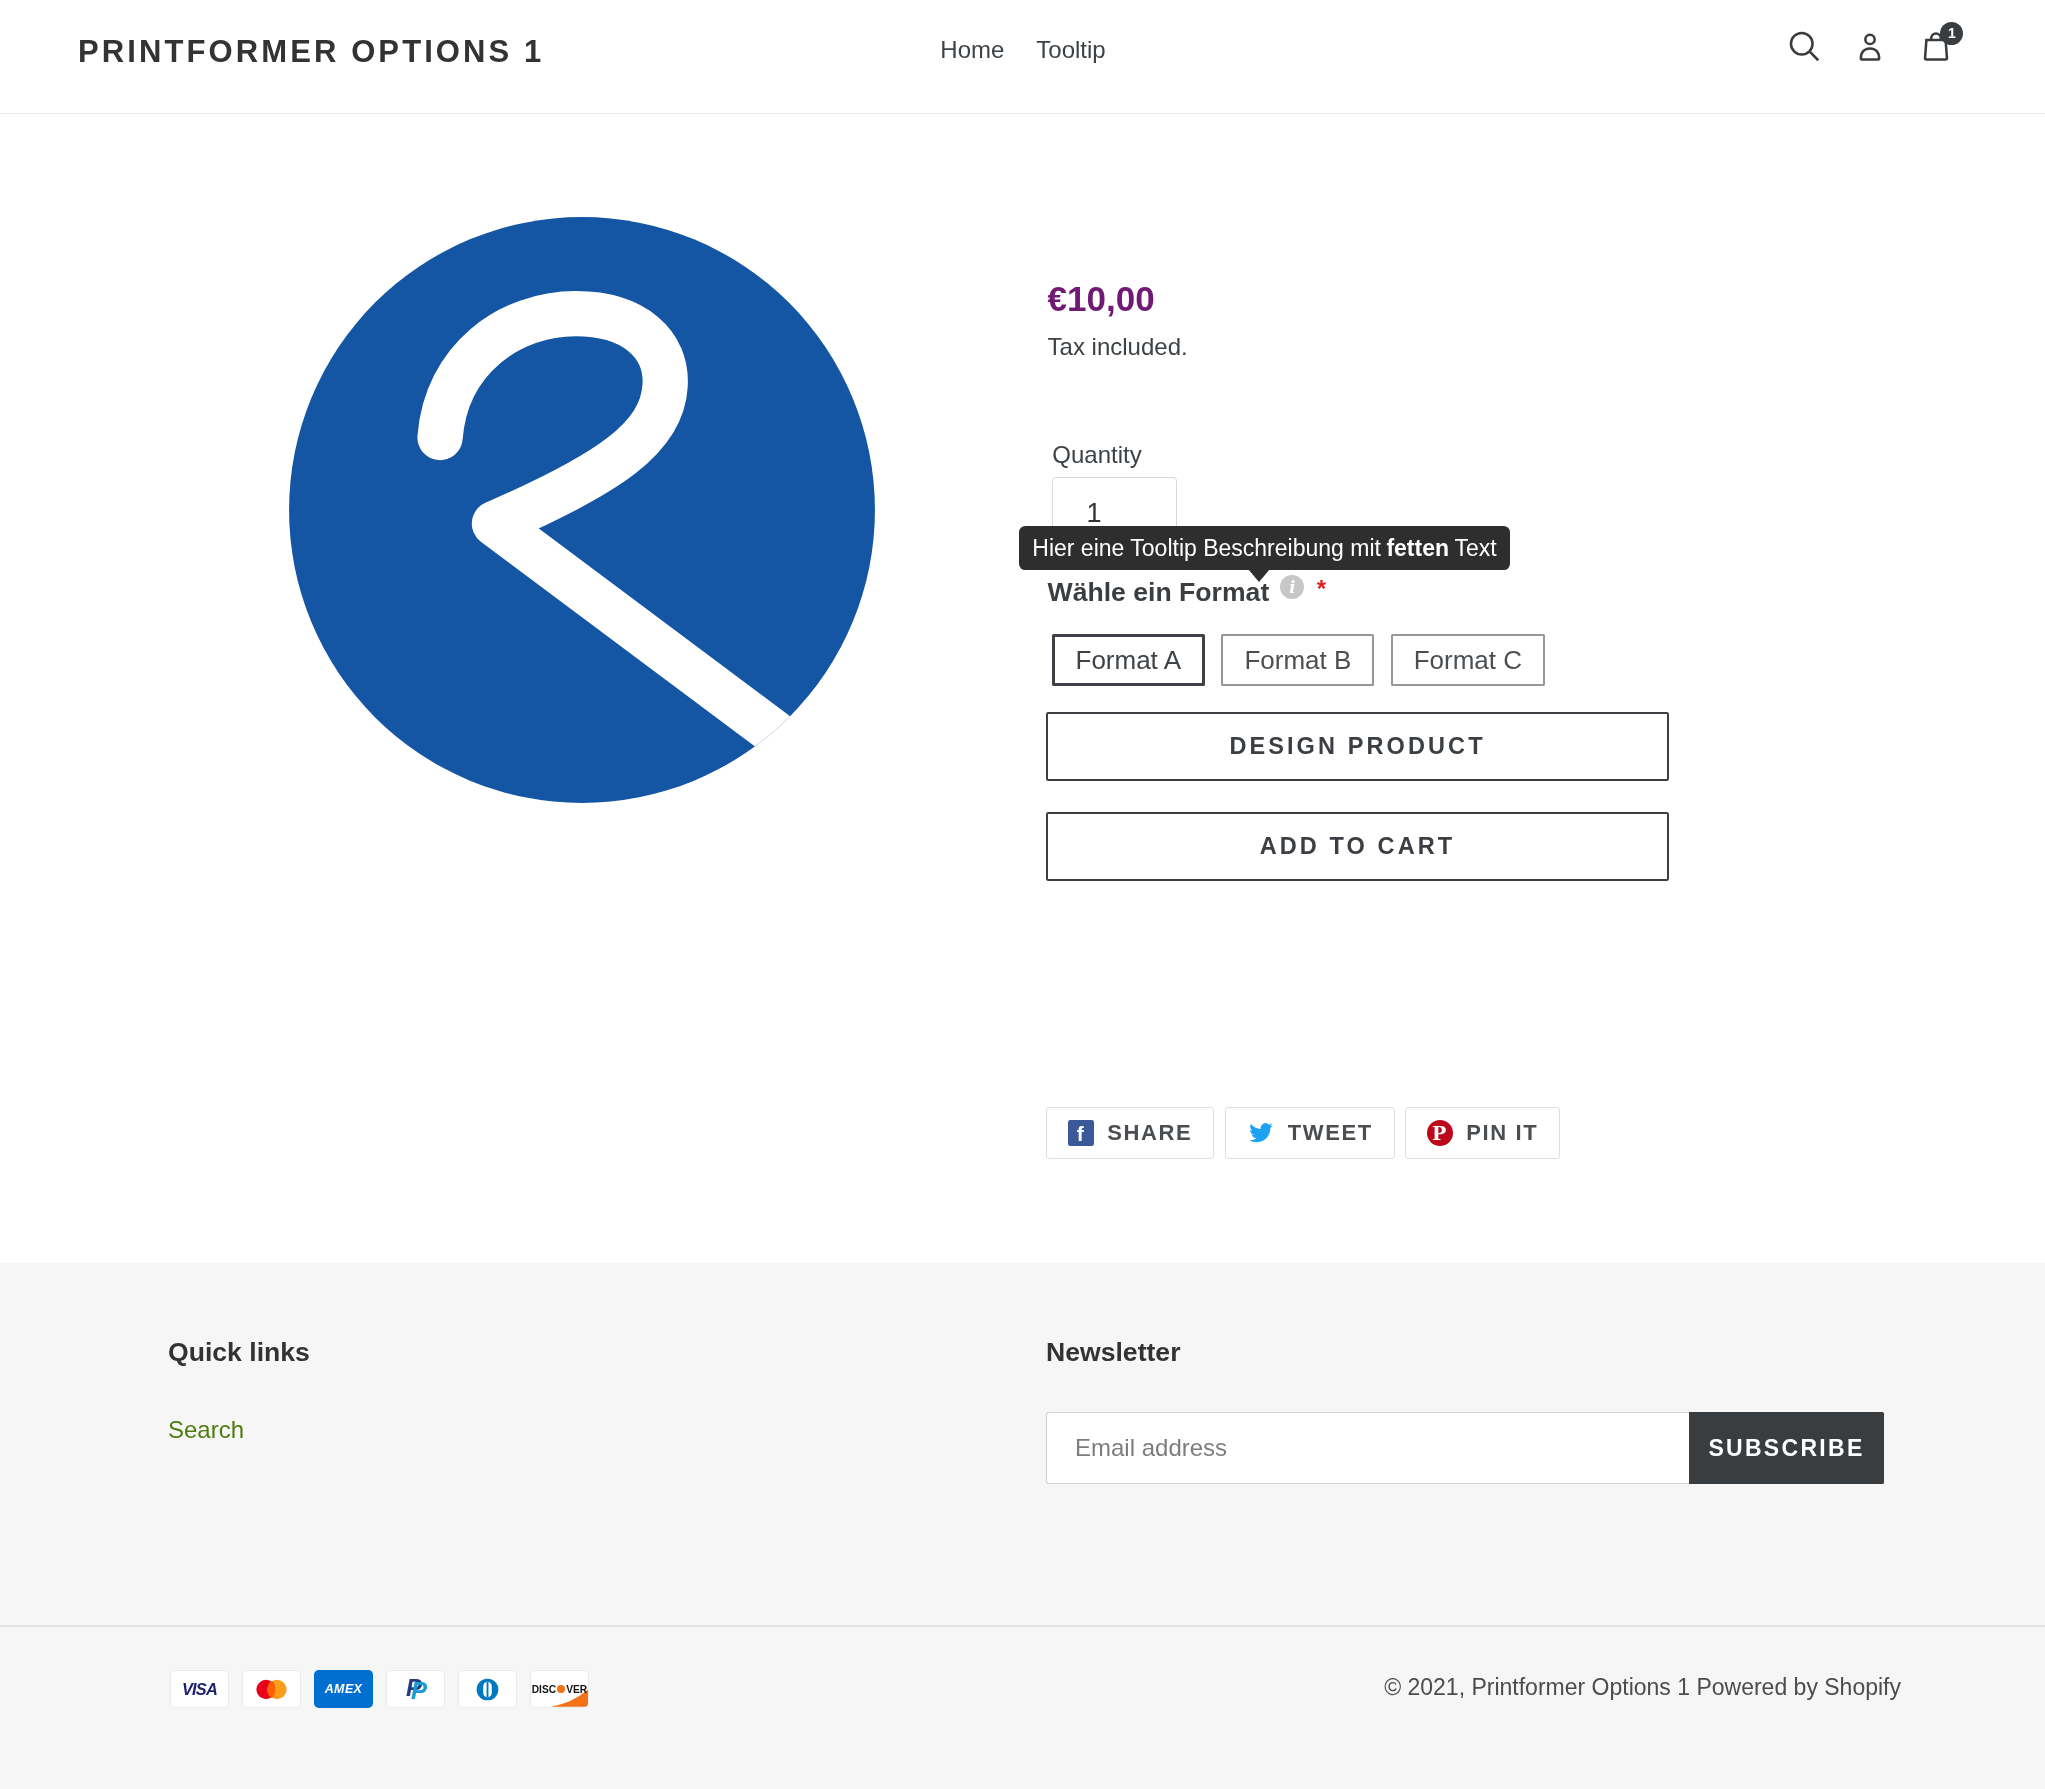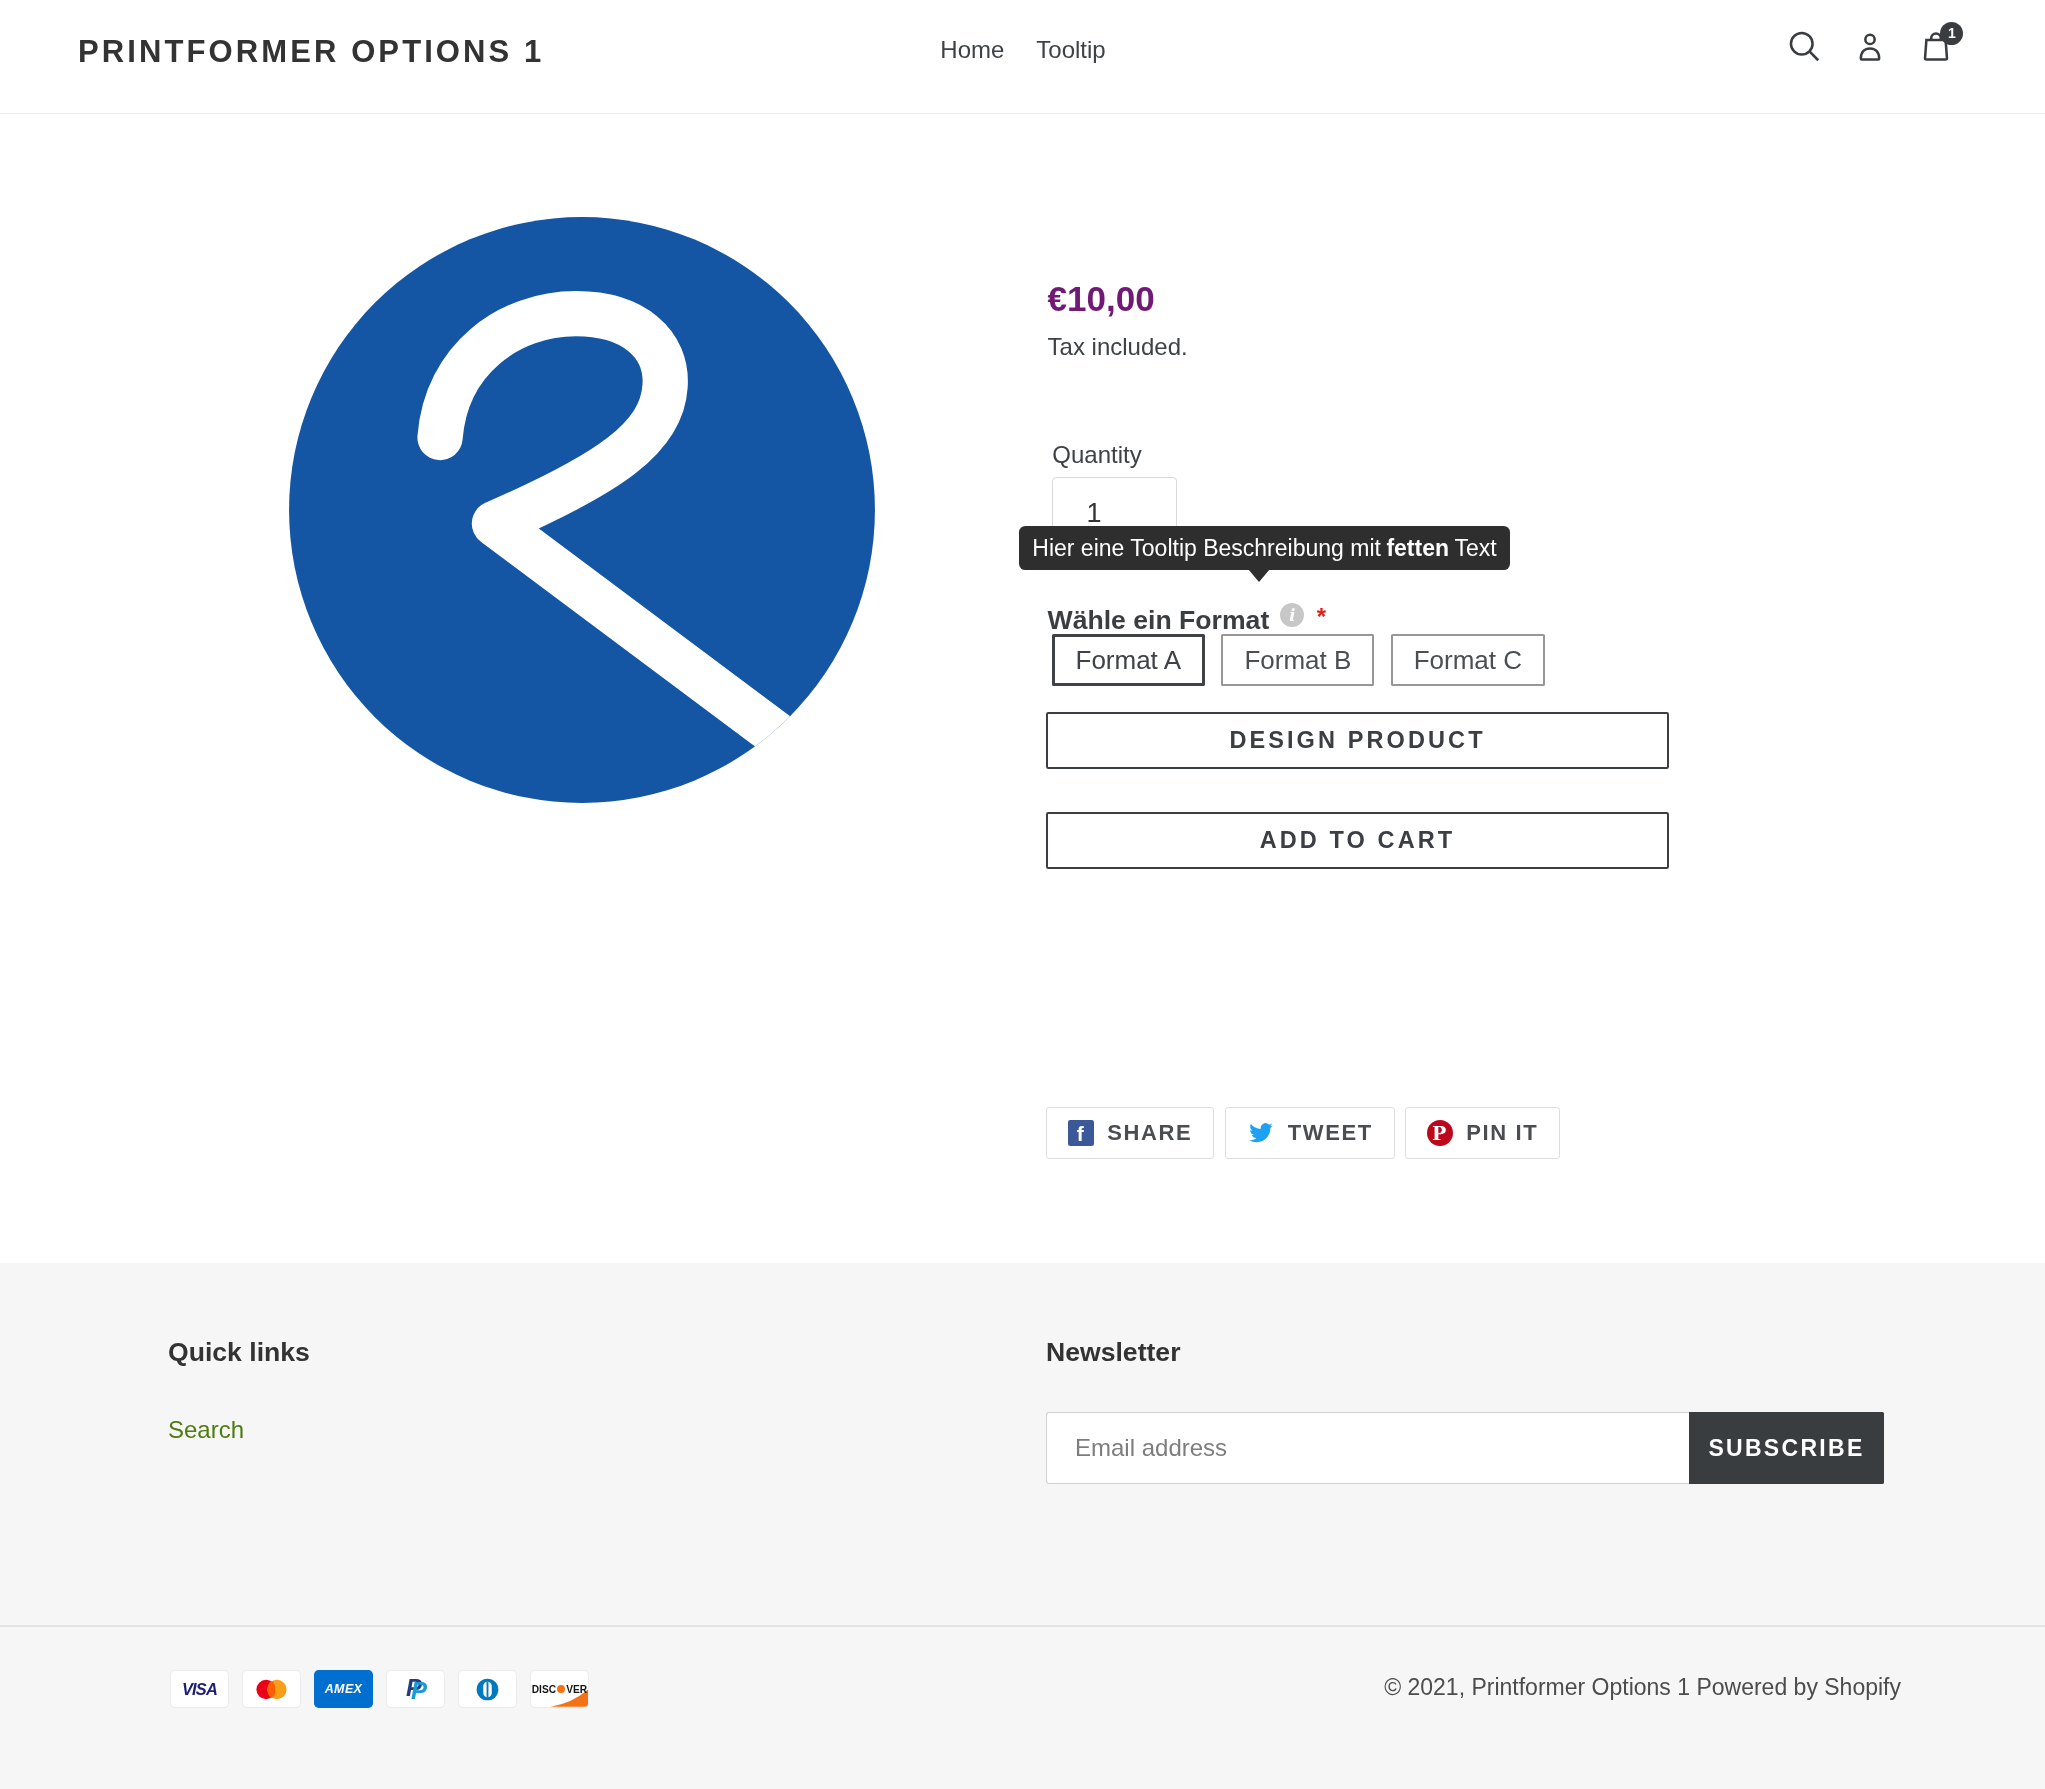--- a/index.html
+++ b/index.html
@@ -37,35 +37,35 @@
 
   .tooltip { position: absolute; top: 346px; left: -27px; height: 44px; z-index: 5;
              background: #2e2e2e; color: #fff; font-size: 23px; padding: 0 13.3px;
              border-radius: 6.3px; display: flex; align-items: center; white-space: nowrap; }
   .tooltip b { font-weight: bold; margin: 0 5.5px 0 0; }
   .tooltip .pre { margin-right: 5.5px; }
   .tooltip-arrow { position: absolute; top: 389px; left: 202px; z-index: 5; width: 0; height: 0;
                    border-left: 11.7px solid transparent; border-right: 11.7px solid transparent;
                    border-top: 13.3px solid #2e2e2e; }
 
-  .format-label-row { position: absolute; top: 425px; left: 1.6px; display: flex; align-items: flex-start; }
+  .format-label-row { position: absolute; top: 397px; left: 1.6px; display: flex; align-items: flex-start; }
   .format-label { font-size: 26.6px; font-weight: 700; color: #3b3e41; line-height: 31px; }
   .info-icon { width: 24px; height: 24px; border-radius: 50%; background: #c7c7c7; margin: -1.6px 0 0 11px;
                display: flex; align-items: center; justify-content: center; cursor: pointer;
                font-family: "DejaVu Serif", serif; font-style: italic; font-weight: bold;
                font-size: 16.4px; color: #fff; }
   .required-mark { color: #e01f1f; font-size: 24px; font-weight: bold; margin: -1.6px 0 0 12.5px; }
 
   .format-row { position: absolute; top: 454px; left: 5.5px; display: flex; gap: 16.4px; }
   .format-btn { height: 52px; padding: 0 21px; background: #fff; border-radius: 1.6px;
                 font-size: 26px; color: #4b4f52; display: flex; align-items: center;
                 border: 2.3px solid #979797; cursor: pointer; }
   .format-btn.selected { border: 3.1px solid #3f4347; color: #3f4347; }
 
-  .big-btn { position: absolute; left: 0; width: 623px; height: 57px; background: #fff;
+  .big-btn { position: absolute; left: 0; width: 623px; height: 69px; background: #fff;
              border: 2.3px solid #3b3e42; border-radius: 2.3px; color: #3b3e42;
              font-family: "Liberation Sans", sans-serif; font-size: 23.5px; font-weight: 600;
              letter-spacing: 3.1px; display: flex; align-items: center; justify-content: center;
              cursor: pointer; }
   .design-btn { top: 532px; }
   .cart-btn   { top: 632px; }
 
   .share-row { position: absolute; top: 927px; left: 0; display: flex; gap: 10.2px; }
   .share-btn { height: 52px; padding: 0 21px; background: #fff; border: 1.6px solid #dedede;
                border-radius: 3.1px; display: flex; align-items: center; gap: 13.3px;

